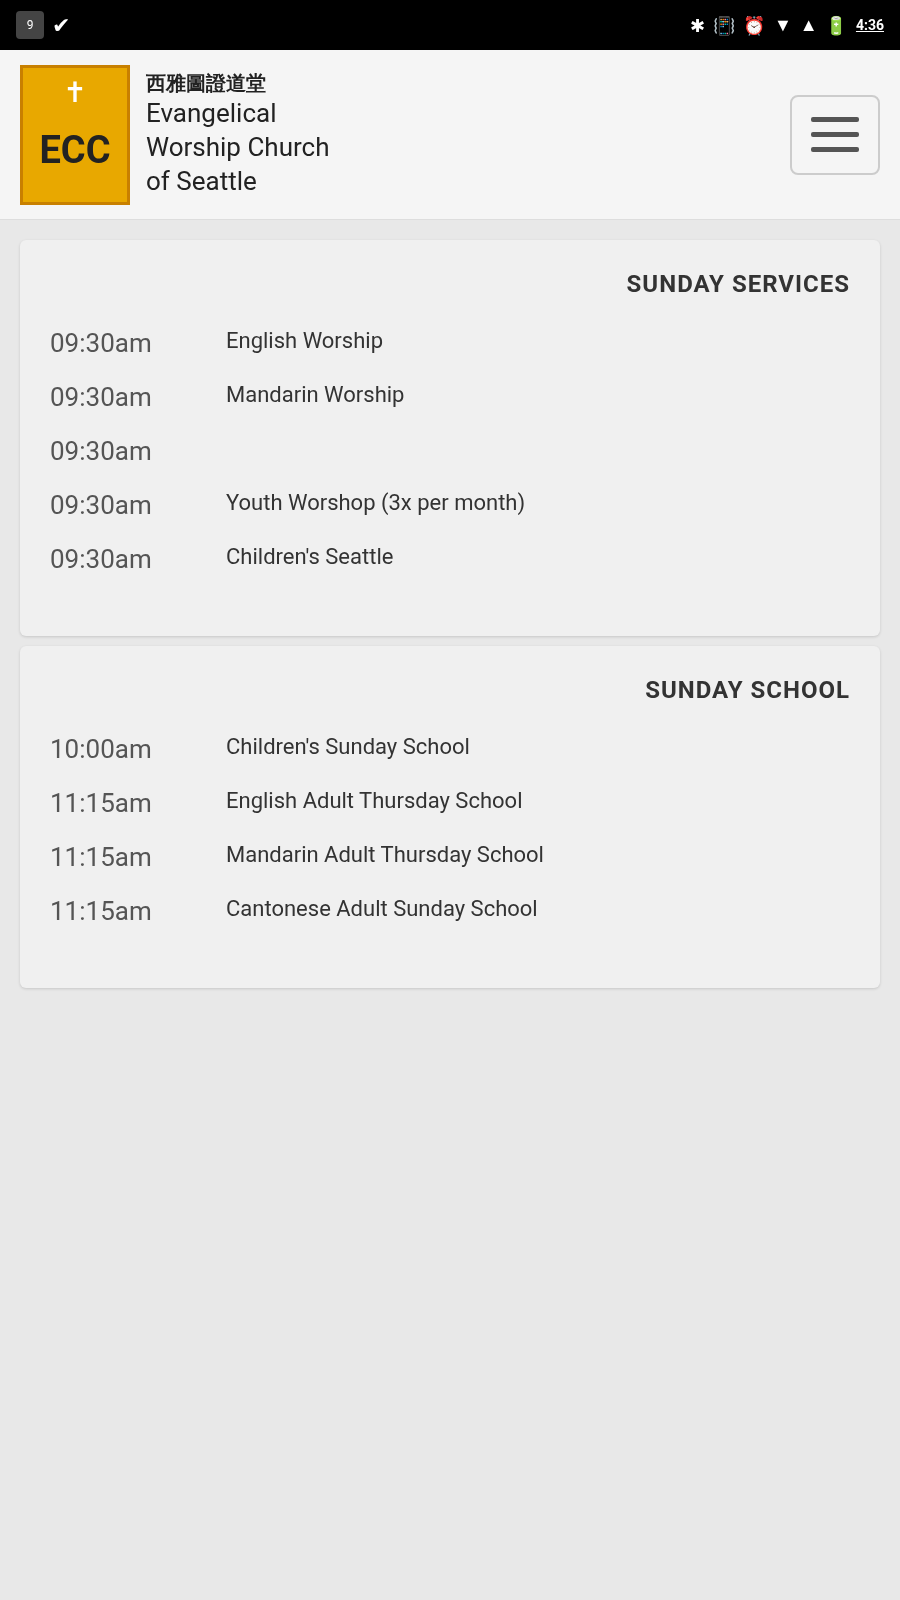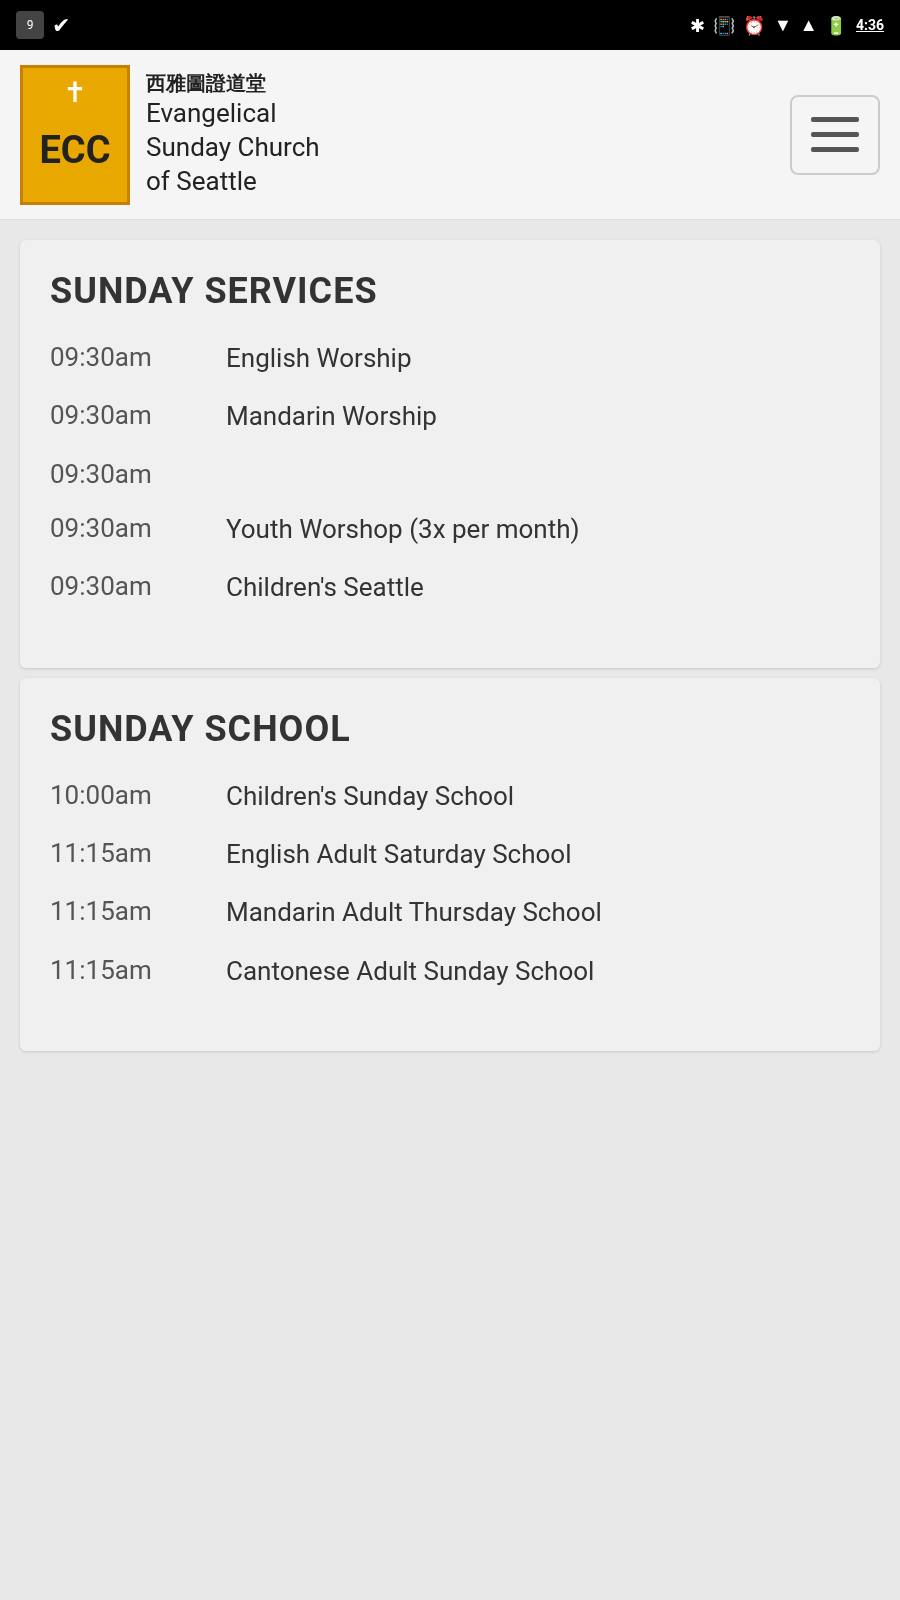--- a/index.html
+++ b/index.html
@@ -142,44 +142,45 @@
     
     .card {
       background-color: #f0f0f0;
       margin: 10px 20px;
       border-radius: 6px;
       padding: 30px 30px 40px 30px;
       box-shadow: 0 1px 3px rgba(0,0,0,0.15);
     }
 
     .section-title {
-      font-size: 36px;
+      font-size: 24px;
       font-weight: bold;
       color: #333;
       margin-bottom: 28px;
       letter-spacing: 1px;
+      text-align: right;
     }
 
     .service-row {
       display: flex;
       align-items: flex-start;
       margin-bottom: 22px;
       gap: 46px;
     }
 
     .service-time {
       font-size: 26px;
       color: #555;
       min-width: 130px;
       flex-shrink: 0;
       padding-top: 2px;
     }
 
     .service-name {
-      font-size: 26px;
+      font-size: 22px;
       color: #333;
       line-height: 1.4;
     }
 
     
     .bottom-space {
       height: 20px;
     }
   </style>
 </head>
@@ -205,21 +206,21 @@
   <div class="logo-area">
     <div class="logo-box">
       <div style="display:flex; flex-direction:column; align-items:center; justify-content:center; width:100%; height:100%;">
         <span style="font-size:28px; color:#fff; position:absolute; top:8px; left:50%; transform:translateX(-50%);">✝</span>
         <span class="logo-text-ecc">ECC</span>
       </div>
     </div>
     <div class="church-name">
       <span class="church-name-chinese">西雅圖證道堂</span>
       <span class="church-name-english" style="white-space:pre-line;">Evangelical
-Sunday Church
+Worship Church
 of Seattle</span>
     </div>
   </div>
   <div class="menu-button">
     <div class="menu-line"></div>
     <div class="menu-line"></div>
     <div class="menu-line"></div>
   </div>
 </div>
 
@@ -251,21 +252,21 @@
 
   <div class="card">
     <div class="section-title">SUNDAY SCHOOL</div>
 
     <div class="service-row">
       <span class="service-time">10:00am</span>
       <span class="service-name">Children's Sunday School</span>
     </div>
     <div class="service-row">
       <span class="service-time">11:15am</span>
-      <span class="service-name">English Adult Saturday School</span>
+      <span class="service-name">English Adult Thursday School</span>
     </div>
     <div class="service-row">
       <span class="service-time">11:15am</span>
       <span class="service-name">Mandarin Adult Thursday School</span>
     </div>
     <div class="service-row">
       <span class="service-time">11:15am</span>
       <span class="service-name">Cantonese Adult Sunday School</span>
     </div>
   </div>

